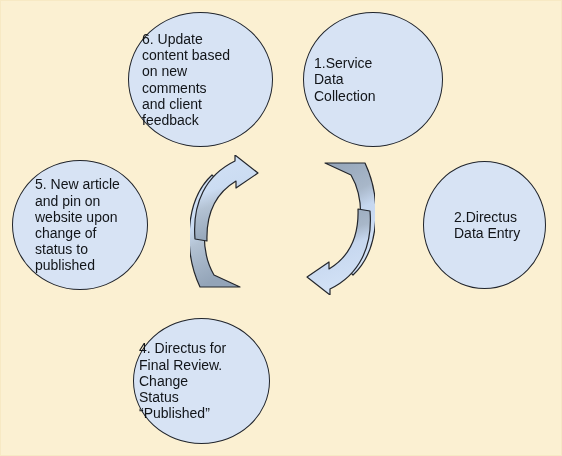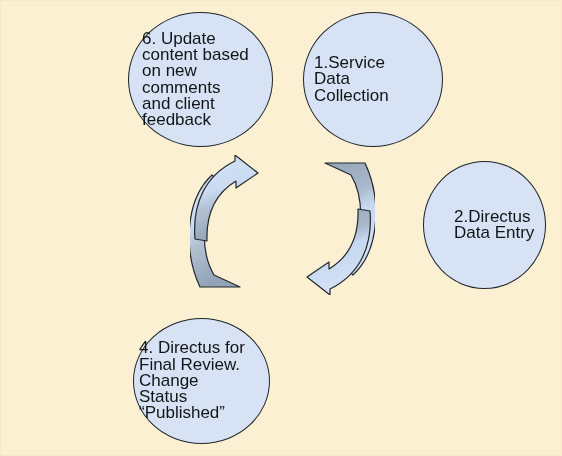--- a/index.html
+++ b/index.html
@@ -28,21 +28,21 @@
     border-radius: 50%;
     background: #d7e3f4;
     border: 1px solid #20242b;
     box-sizing: border-box;
     display: flex;
     align-items: center;
     justify-content: flex-start;
   }
   .node-label {
     display: block;
-    font-size: 17px;
+    font-size: 14px;
     line-height: 16.2px;
     color: #111418;
     white-space: pre-line;
     text-align: left;
   }
   
   #node-6  { left: 128px; top: 12px;  width: 145px; height: 135px; }
   #node-6 .node-label  { margin-left: 13px; }
   #node-1  { left: 303px; top: 12px;  width: 140px; height: 135px; }
   #node-1 .node-label  { margin-left: 10px; }
@@ -92,20 +92,28 @@
 
 
   <div class="node" id="node-4">
     <span class="node-label">4. Directus for
 Final Review.
 Change
 Status
 “Published”</span>
   </div>
 
+  <div class="node" id="node-5">
+    <span class="node-label">5. New article
+and pin on
+website upon
+change of
+status to
+published</span>
+  </div>
 
   <svg id="cycle-arrows" viewBox="0 0 185 140">
     <defs>
       <linearGradient id="gradLeft" x1="0" y1="0" x2="0.25" y2="1">
         <stop offset="0%" stop-color="#d3e2f6"></stop>
         <stop offset="45%" stop-color="#cbdcf2"></stop>
         <stop offset="62%" stop-color="#b3c2d3"></stop>
         <stop offset="100%" stop-color="#93a4b8"></stop>
       </linearGradient>
       <linearGradient id="gradRight" x1="0" y1="0" x2="0.25" y2="1">

